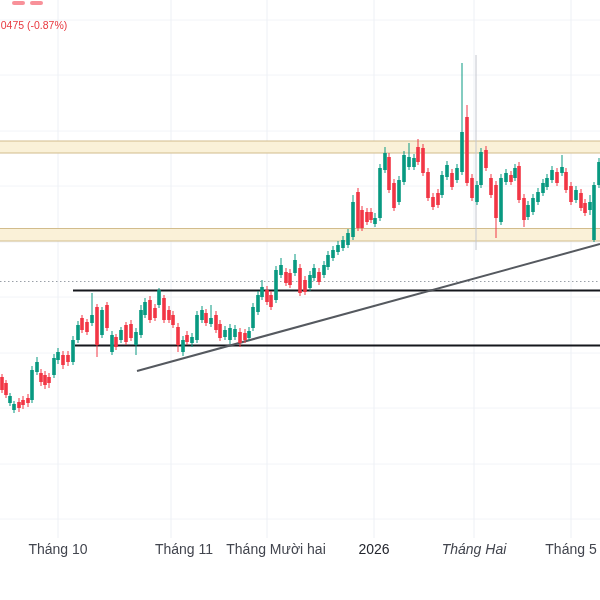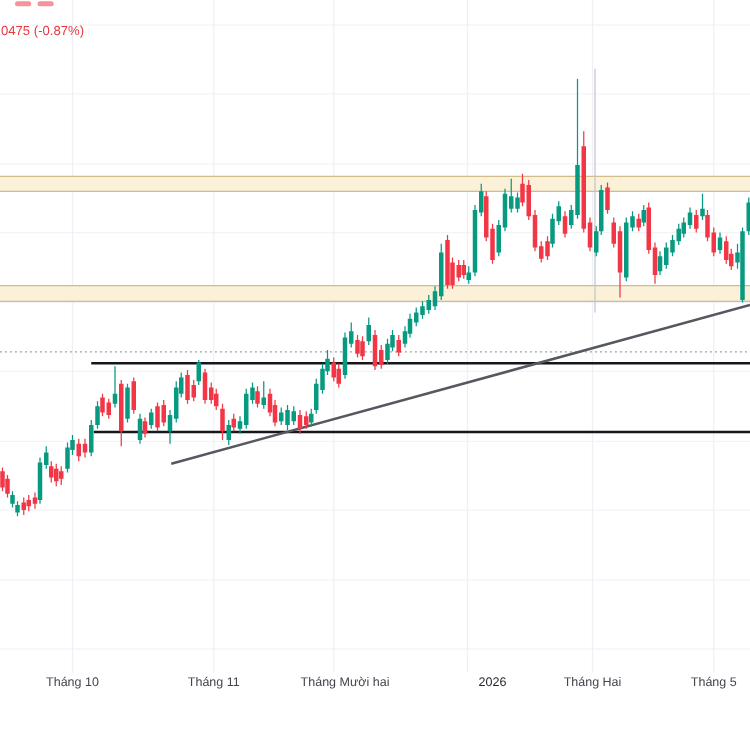--- a/index.html
+++ b/index.html
@@ -3,21 +3,21 @@
 <meta charset="utf-8">
 <style>
   html,body{margin:0;padding:0;}
   body{width:600px;height:600px;overflow:hidden;background:#ffffff;
        font-family:"Liberation Sans", sans-serif;}
   .chart-wrap{position:relative;width:600px;height:600px;background:#ffffff;overflow:hidden;}
   #chart-svg{position:absolute;left:0;top:0;}
   .ticker-change{position:absolute;left:-8px;top:19px;font-size:10.5px;letter-spacing:0;white-space:nowrap;}
   .clip-smudge{position:absolute;top:1px;height:4px;border-radius:2px;}
   .time-axis{position:absolute;left:0;top:538px;width:600px;height:20px;}
-  .time-label{position:absolute;top:3px;transform:translateX(-50%);font-size:10px;color:#42454e;white-space:nowrap;}
+  .time-label{position:absolute;top:3px;transform:translateX(-50%);font-size:14px;color:#42454e;white-space:nowrap;}
   .time-label.year{color:#23262e;}
 </style>
 </head>
 <body>
 
 <div class="chart-wrap">
   <svg id="chart-svg" width="600" height="600">
     <g id="g-grid-h">
         <line x1="0" y1="20" x2="600" y2="20" stroke="#f2f4f8" stroke-width="1"></line>
         <line x1="0" y1="75" x2="600" y2="75" stroke="#f2f4f8" stroke-width="1"></line>
@@ -577,19 +577,19 @@
 
   <div class="ticker-change" style="color: rgb(232, 56, 63);">0.0475 (-0.87%)</div>
 
   <div id="smudges">
       <div class="clip-smudge" style="left: 12px; width: 13px; background: rgba(242, 54, 69, 0.55);"></div>
       <div class="clip-smudge" style="left: 30px; width: 13px; background: rgba(242, 54, 69, 0.55);"></div>
     </div>
 
   <div class="time-axis">
       <div class="time-label" style="left: 58px;">Tháng 10</div>
-      <div class="time-label" style="left: 171px;">Tháng 11</div>
+      <div class="time-label" style="left: 184px;">Tháng 11</div>
       <div class="time-label" style="left: 276px;">Tháng Mười hai</div>
-      <div class="time-label year" style="left: 394px; text-align: center;">2026</div>
-      <div class="time-label" style="left: 474px;">Tháng Hai</div>
+      <div class="time-label year" style="left: 374px; text-align: center;">2026</div>
+      <div class="time-label" style="left: 474px; font-style: italic;">Tháng Hai</div>
       <div class="time-label" style="left: 571px;">Tháng 5</div>
     </div>
 </div>
 
 </body></html>

